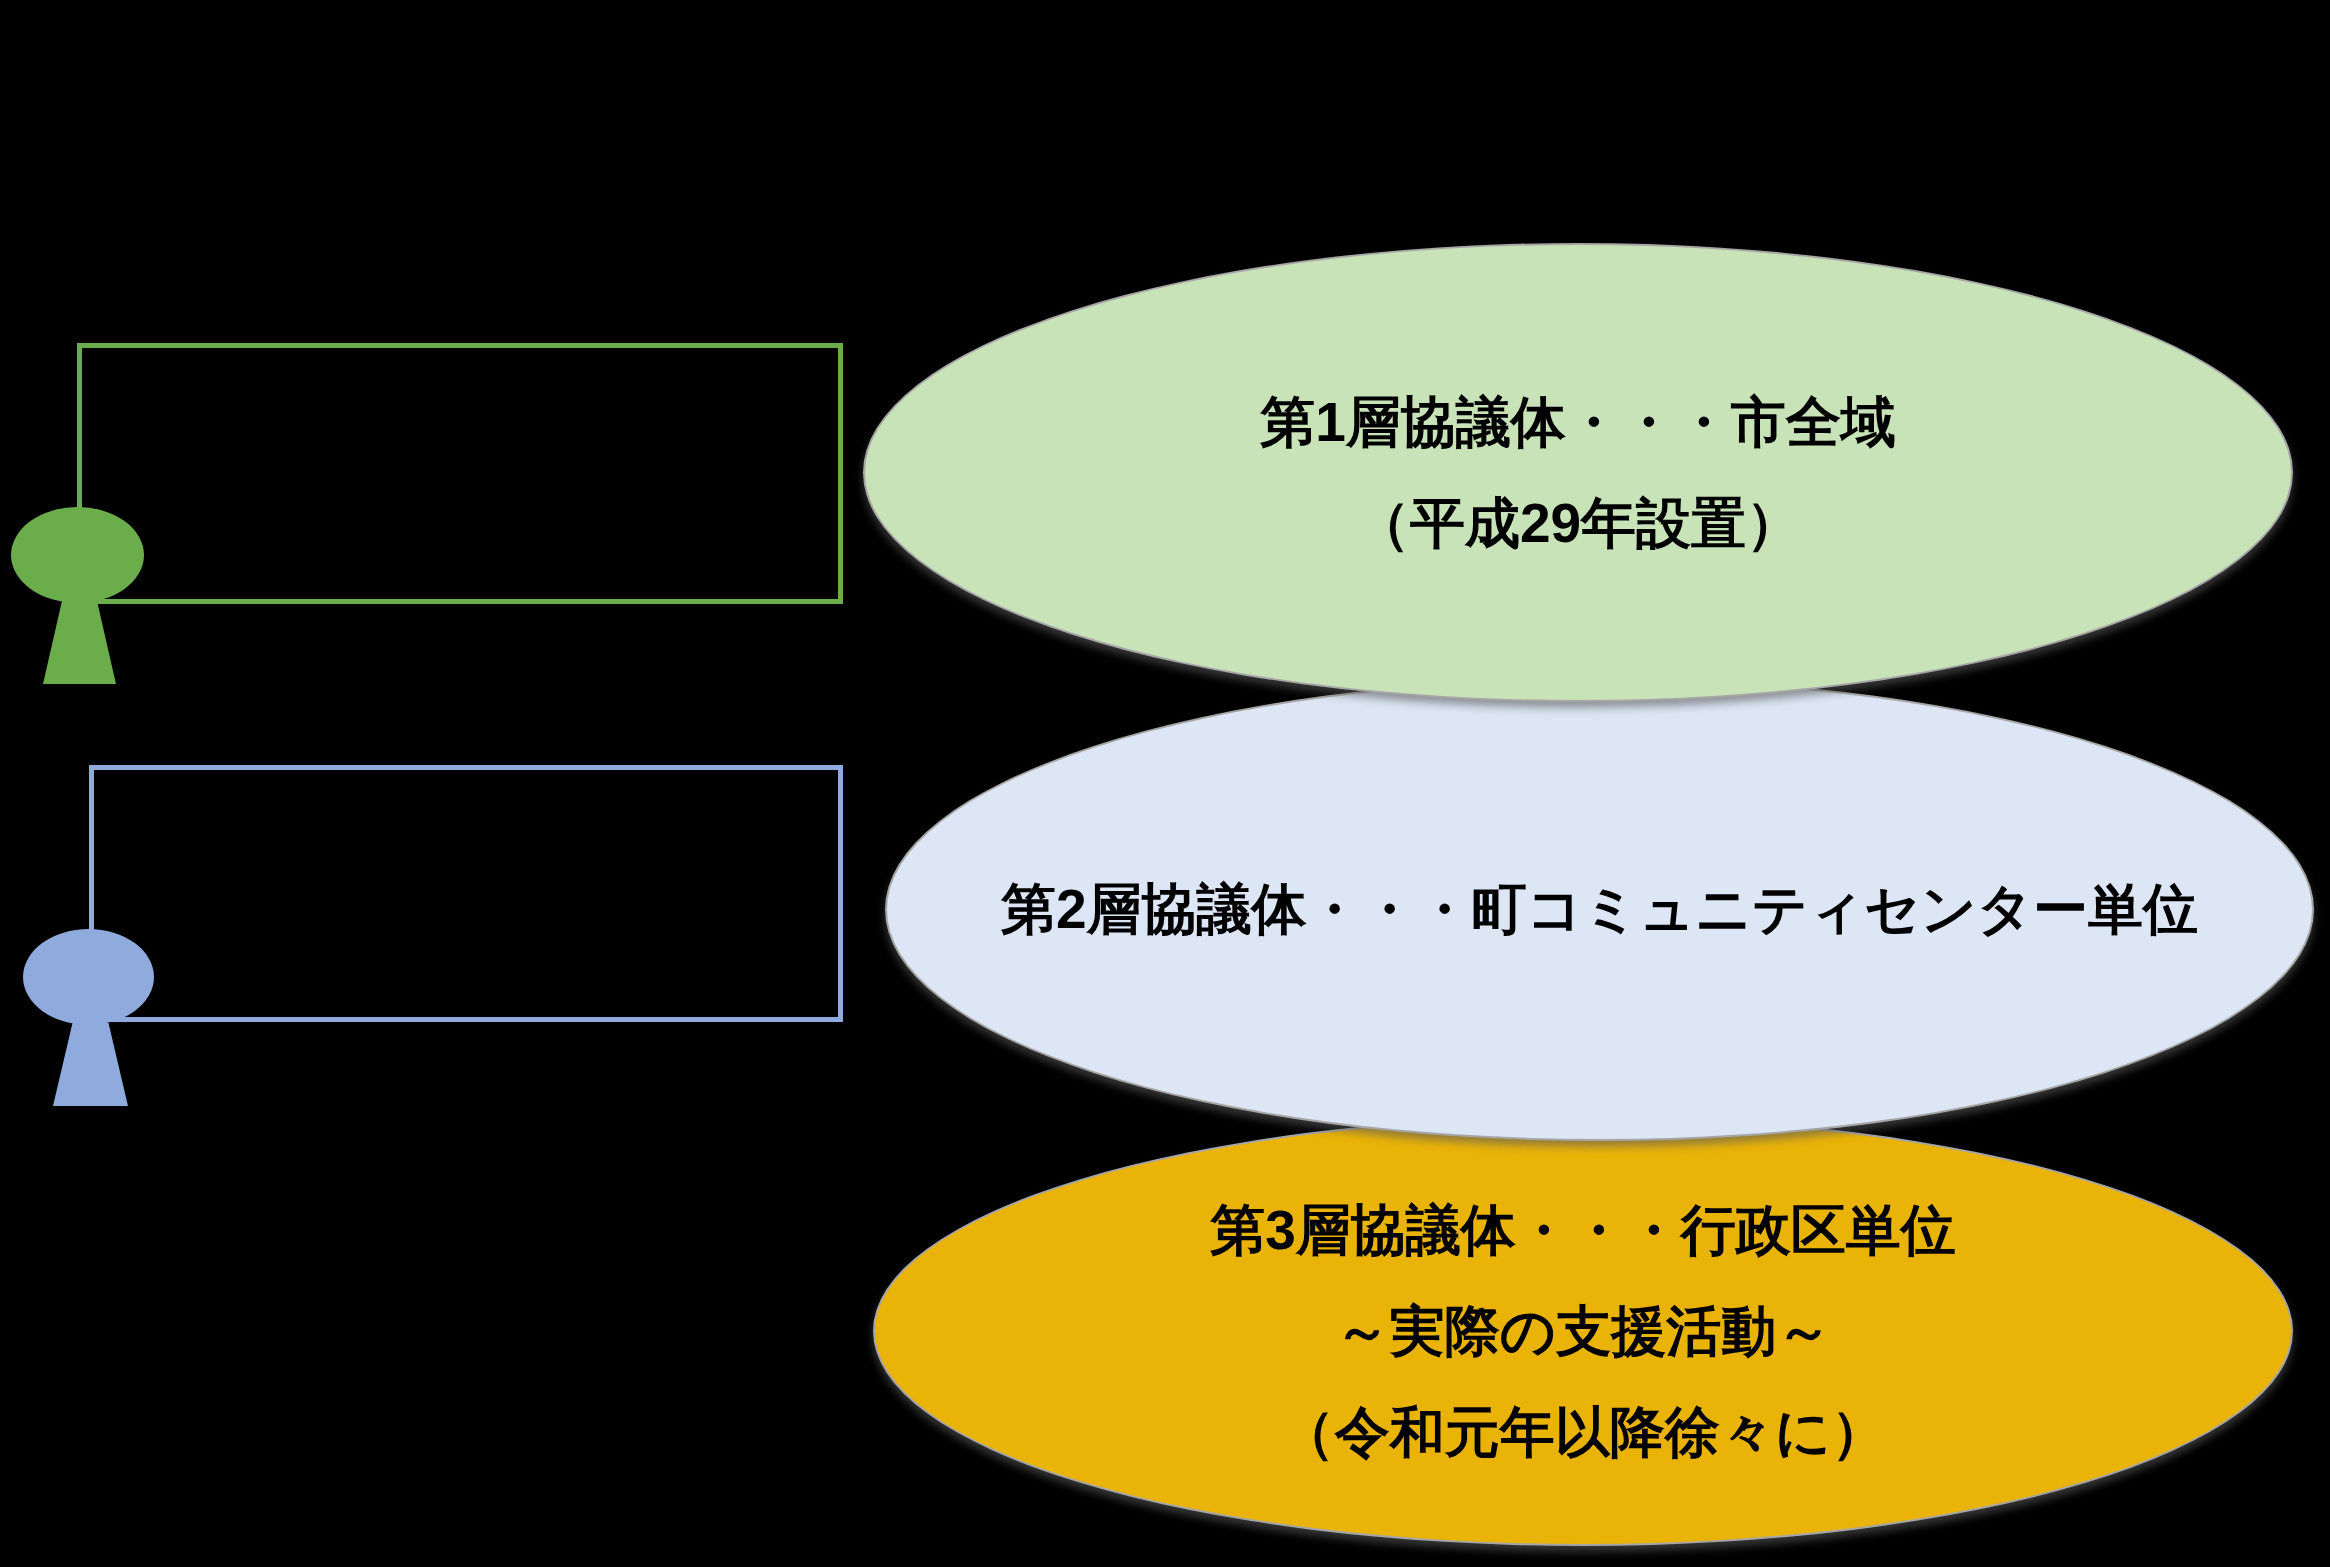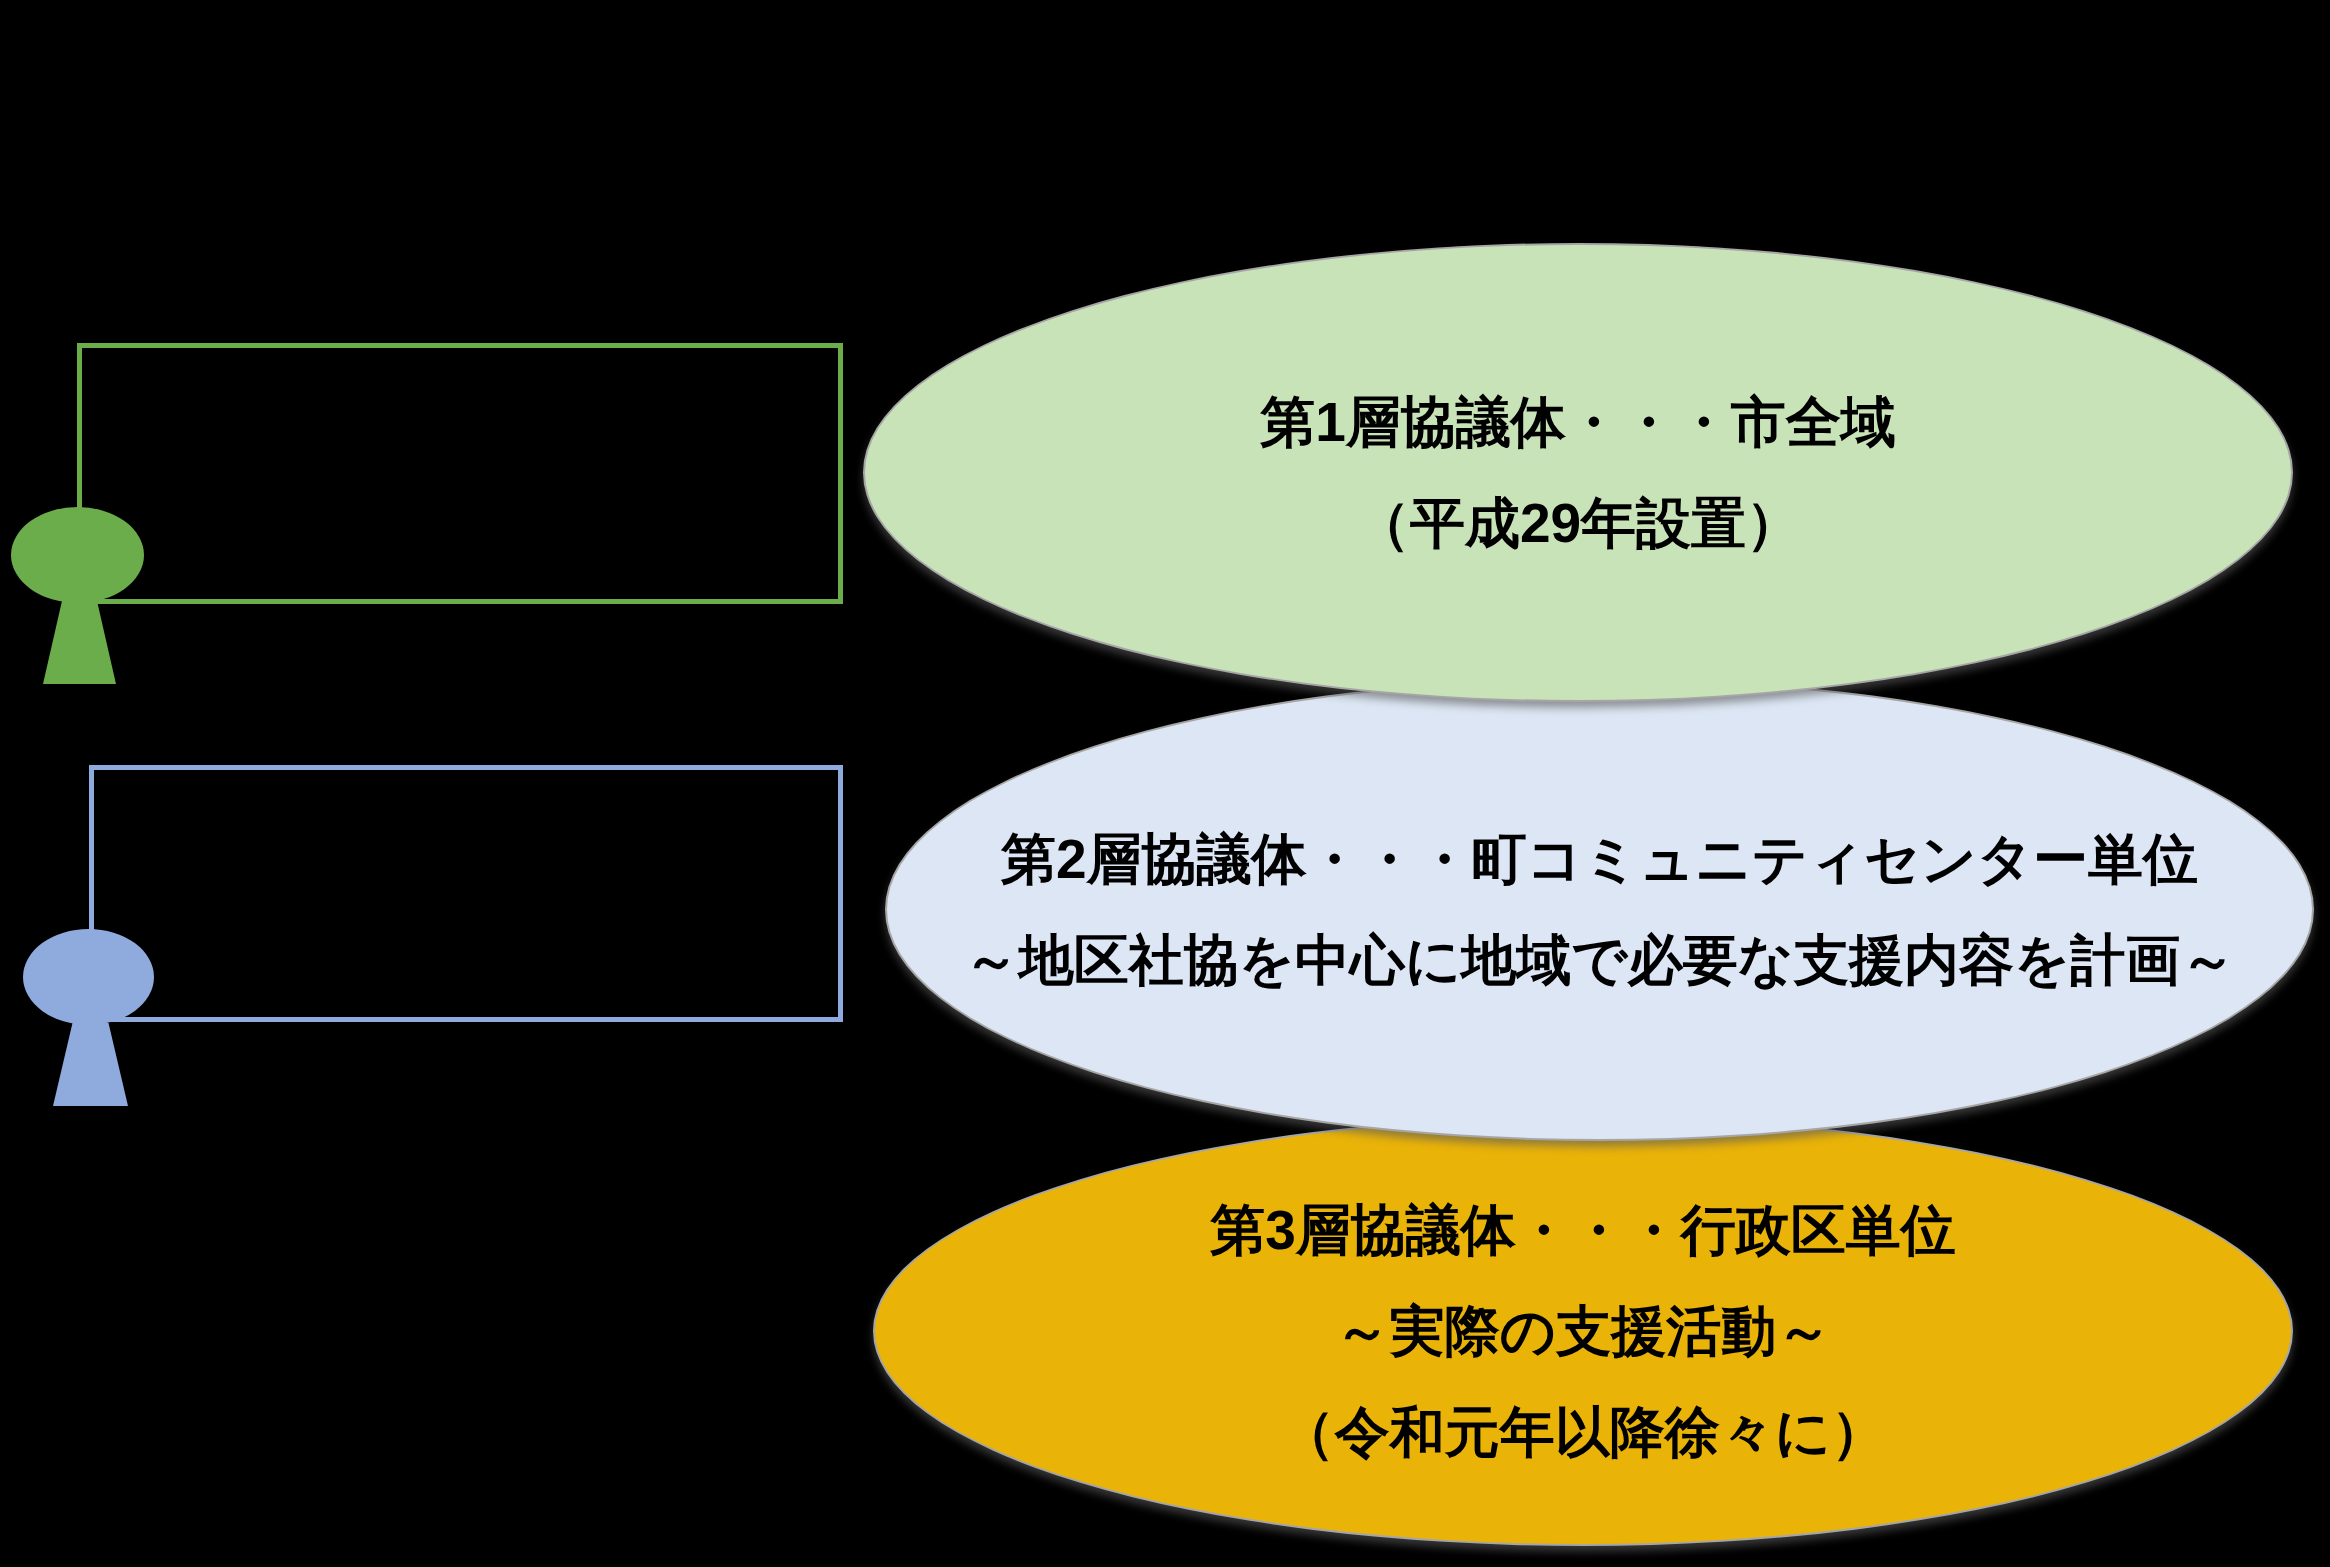--- a/index.html
+++ b/index.html
@@ -69,20 +69,19 @@
 </div>
 
 <div class="abs tier-ellipse" id="tier3-ellipse" style="left: 873px; top: 1116px; width: 1420px; height: 430px; background: #eab308;">
   <div class="line">第3層協議体・・・行政区単位</div>
   <div class="line">～実際の支援活動～</div>
   <div class="line">（令和元年以降徐々に）</div>
 </div>
 
 <div class="abs tier-ellipse" id="tier2-ellipse" style="left: 885px; top: 678px; width: 1429px; height: 463px; background: rgb(220, 230, 244);">
   <div class="line">第2層協議体・・・町コミュニティセンター単位</div>
-  <div class="line">～地区社協を中心に地域で必要な支援内容を計画～</div>
 </div>
 
 <div class="abs tier-ellipse" id="tier1-ellipse" style="left: 863px; top: 243px; width: 1430px; height: 459px; background: rgb(201, 227, 185);">
   <div class="line">第1層協議体・・・市全域</div>
   <div class="line">（平成29年設置）</div>
 </div>
 
 
 </body></html>

